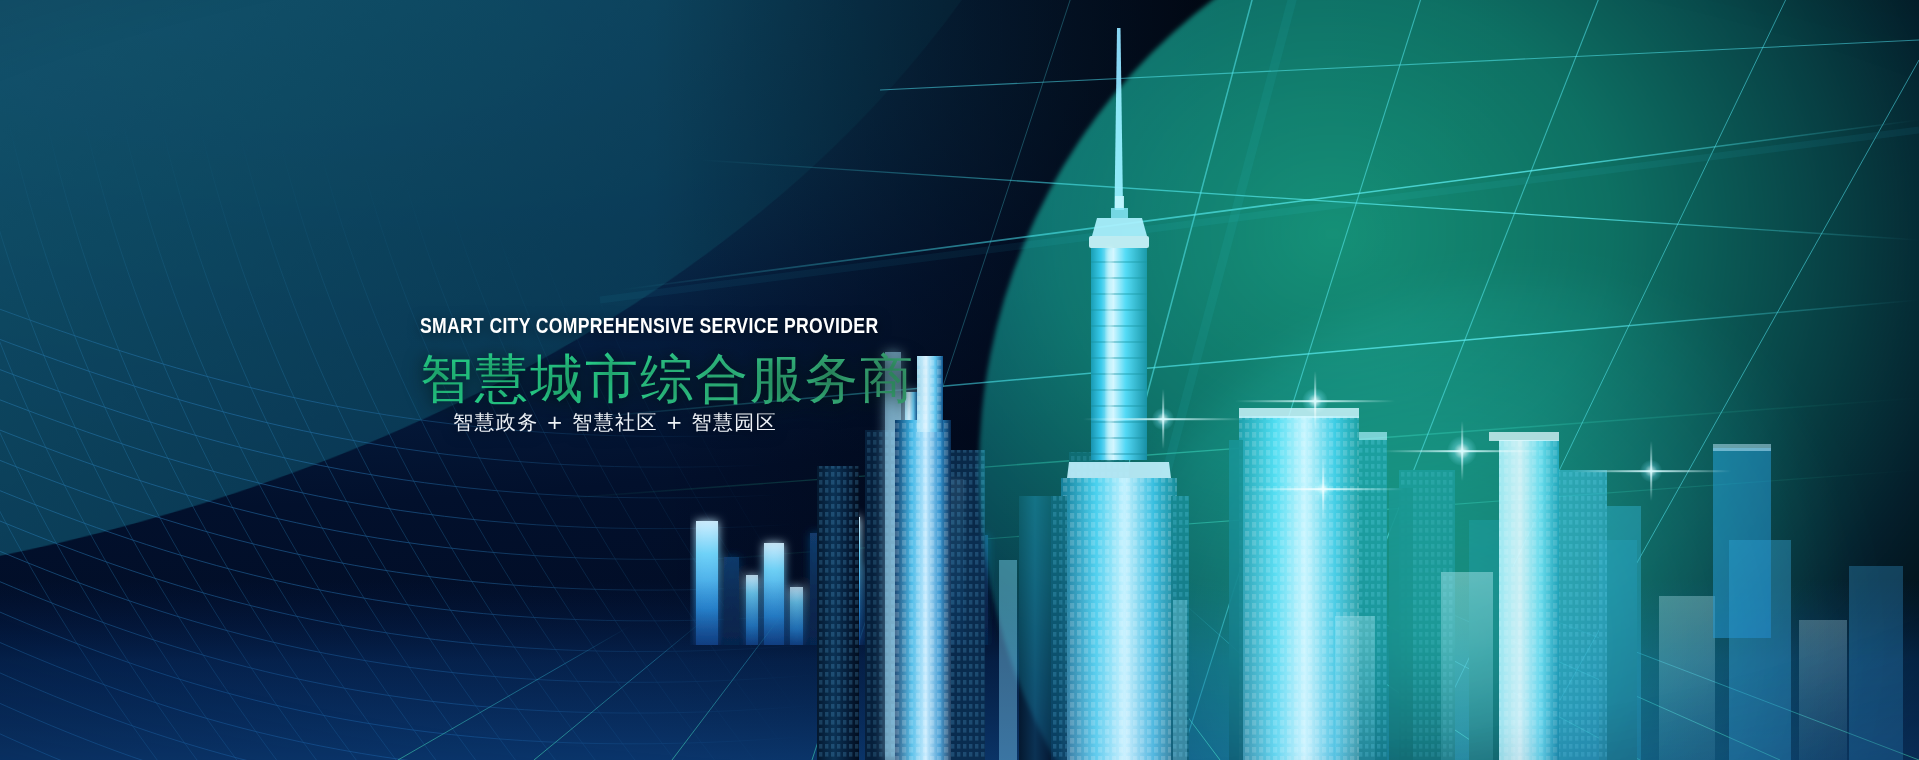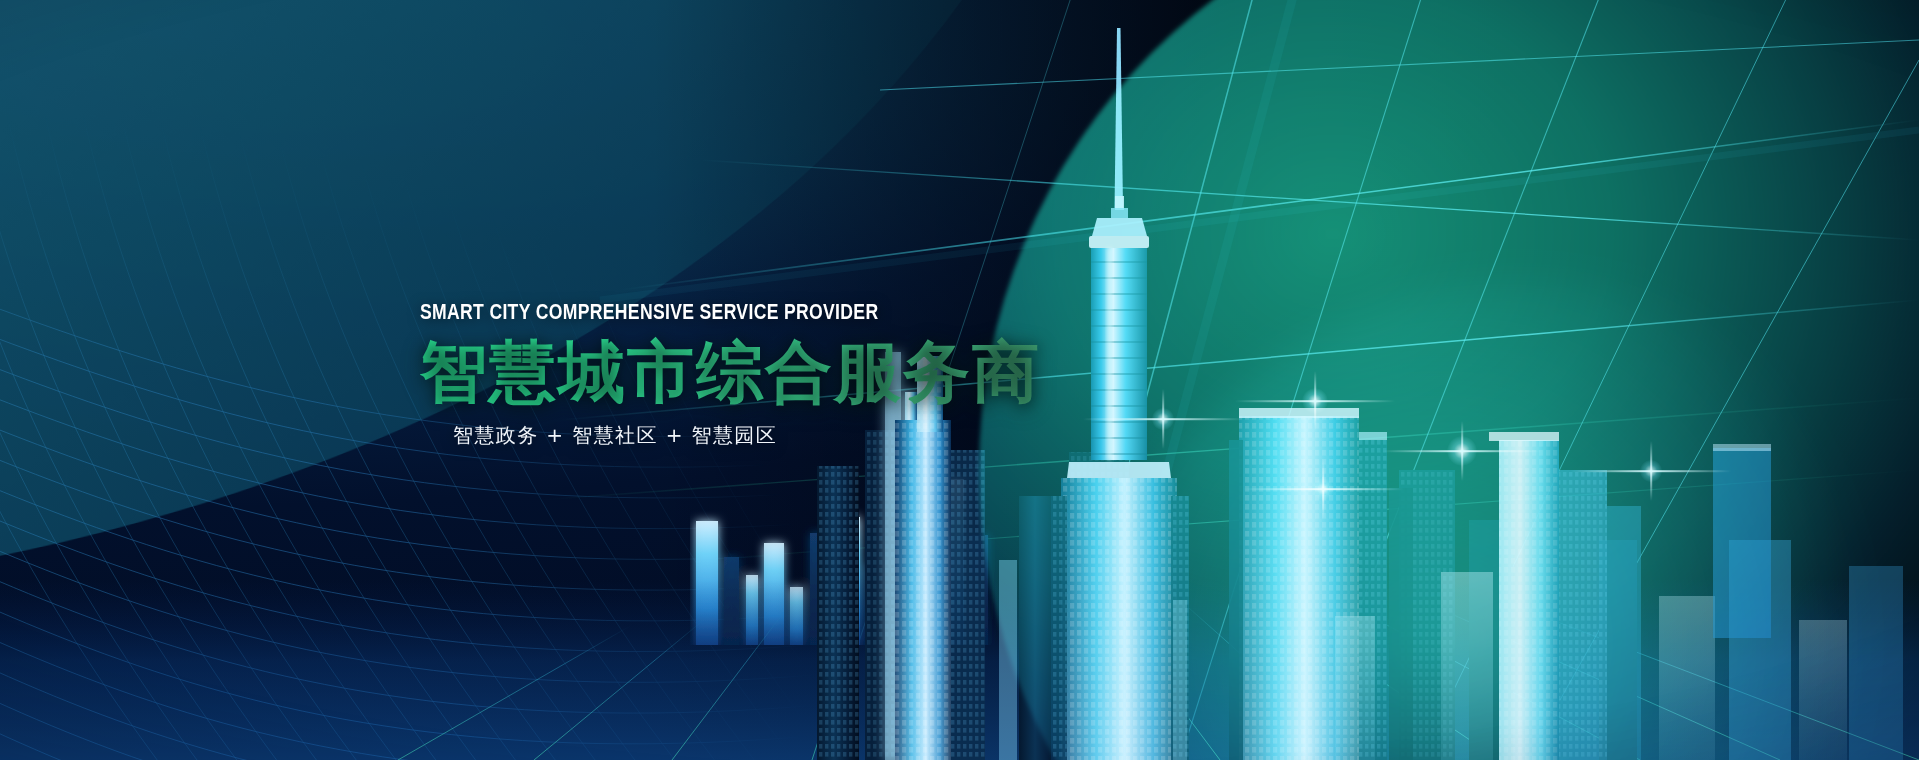--- a/index.html
+++ b/index.html
@@ -109,50 +109,50 @@
   .flare::before,.flare::after{
     content:""; position:absolute; left:50%; top:50%;
     transform:translate(-50%,-50%);
     background:linear-gradient(90deg,rgba(190,240,255,0),rgba(215,248,255,.95),rgba(190,240,255,0));
   }
   .flare::before{ width:160px; height:1.6px; }
   .flare::after{ width:1.6px; height:60px; background:linear-gradient(180deg,rgba(190,240,255,0),rgba(215,248,255,.9),rgba(190,240,255,0)); }
 
   
   .copy{
-    position:absolute; left:420px; top:300px;
+    position:absolute; left:420px; top:314px;
     z-index:40;
     text-shadow:0 2px 14px rgba(0,0,0,.55);
   }
   .eyebrow{
     font-family:"Liberation Sans Narrow","Liberation Sans",sans-serif;
     font-weight:700;
     font-size:22px;
     letter-spacing:.4px;
     color:#ffffff;
     transform:scaleX(.80);
     transform-origin:left center;
     white-space:nowrap;
     line-height:1.1;
     margin-bottom:11px;
   }
   .headline{
     font-family:"DejaVu Sans","Liberation Sans",sans-serif;
-    font-weight:700;
-    font-size:67px;
+    font-weight:400;
+    font-size:53px;
     line-height:1.12;
     letter-spacing:2px;
     white-space:nowrap;
     background:linear-gradient(92deg,#27db90 0%,#2bdb92 30%,#35c98a 58%,#3aab77 82%,#3d9c70 100%);
     -webkit-background-clip:text;
     background-clip:text;
     color:transparent;
     -webkit-text-fill-color:transparent;
     filter:drop-shadow(0 3px 10px rgba(0,40,30,.45));
-    margin-bottom:12px;
+    margin-bottom:0;
   }
   .subline{
     font-family:"DejaVu Sans","Liberation Sans",sans-serif;
     font-weight:400;
     font-size:20px;
     letter-spacing:1.4px;
     color:#f2f6fb;
     white-space:nowrap;
     margin-left:33px;
   }

